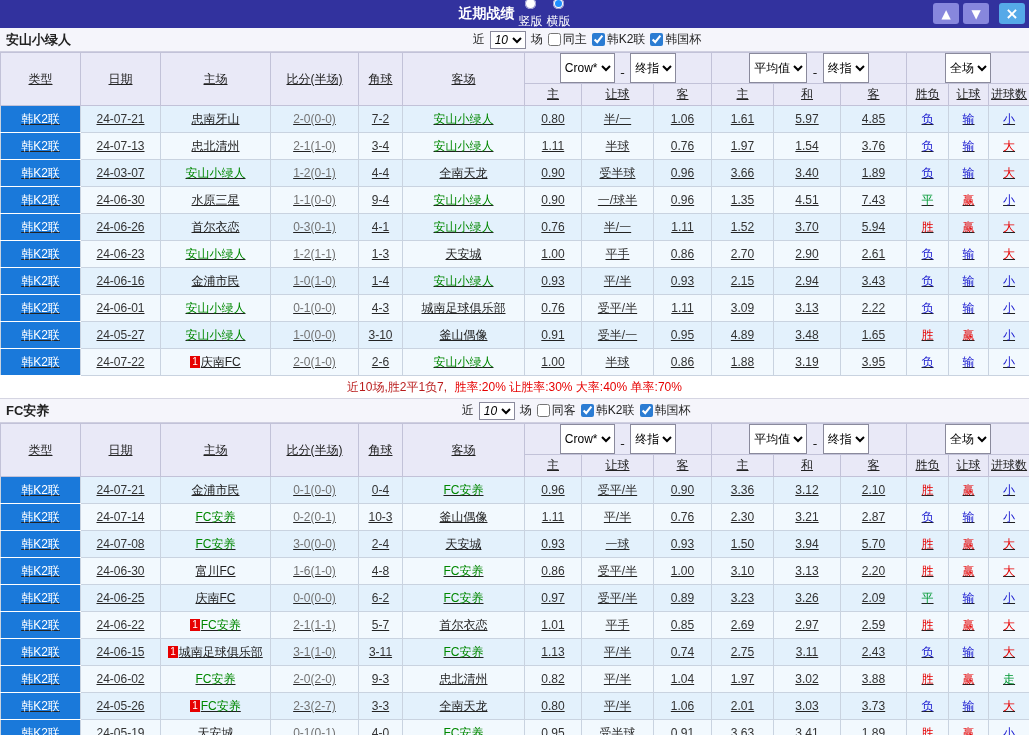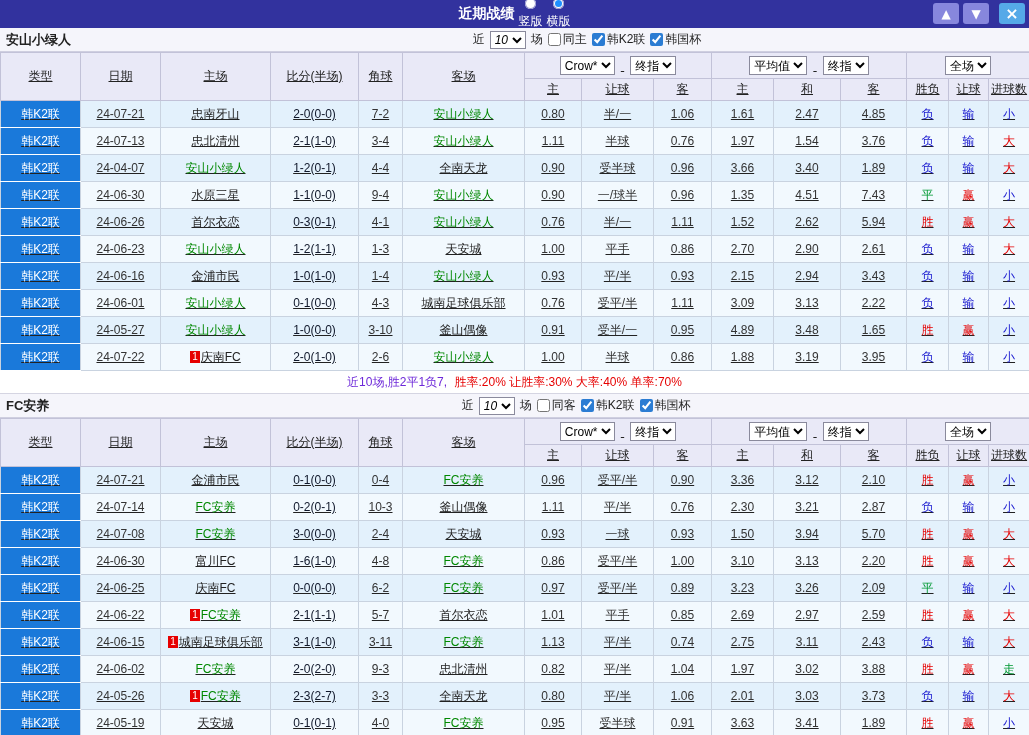--- a/index.html
+++ b/index.html
@@ -56,42 +56,42 @@
     width:1029px;border-collapse:collapse;table-layout:fixed;font-size:12px;text-decoration:underline;
   }
   .stats-table th,.stats-table td{
     border:1px solid #c9d3e0;text-align:center;padding:0;overflow:hidden;
     white-space:nowrap;
   }
   .stats-table thead th{
     background:#e9e9f7;border-color:#c2c2d8;color:#222;font-weight:normal;height:21px;
   }
   .stats-table thead tr.hrow1 th{height:25px;}
-  .sel-cell select{height:19px;font-size:12px;border:1px solid #8a8a9c;background:#fff;margin:0 6px;}
+  .sel-cell select{height:30px;font-size:12px;border:1px solid #8a8a9c;background:#fff;margin:0 6px;}
   .stats-table tbody td{height:26px;}
   .stats-table tbody tr:nth-child(odd) td{background:#e3f1fc;}
   .stats-table tbody tr:nth-child(even) td{background:#f2f9fe;}
   td.league-cell{background:#1a79da !important;color:#fff;border-color:#fff #c9d3e0;}
-  td.score-cell{color:#0f172a;}
+  td.score-cell{color:#737373;}
   td.date-cell,td.corner-cell,td.odds-cell{color:#333;}
   .team-green{color:#008800;}
   .t-red{color:#e60000;}
   .t-green{color:#009933;}
   .t-blue{color:#1515cf;}
   .red-badge{
     display:inline-block;background:#e60000;color:#fff;font-size:10px;
     line-height:12px;height:12px;padding:0 2px;margin-right:1px;vertical-align:1px;
   }
 
   
   .summary{
     height:22px;line-height:22px;text-align:center;background:#fff;
     border-bottom:1px solid #d5d5e2;
   }
-  .sum-black{color:#6d28d9;}
+  .sum-black{color:#b91c1c;}
   .sum-red{color:#e60000;margin-left:4px;}
 </style>
 </head>
 <body>
 
 <div class="window">
 
   <div class="titlebar">
     <div class="titlebar-center">
       <span class="title">近期战绩</span>
@@ -188,21 +188,21 @@
             <td class="league-cell">韩K2联</td>
             <td class="date-cell">24-07-21</td>
             <td class="team-cell"><span>忠南牙山</span></td>
             <td class="score-cell">2-0(0-0)</td>
             <td class="corner-cell">7-2</td>
             <td class="team-cell"><span class="team-green">安山小绿人</span></td>
             <td class="odds-cell">0.80</td>
             <td class="odds-cell">半/一</td>
             <td class="odds-cell">1.06</td>
             <td class="odds-cell">1.61</td>
-            <td class="odds-cell">2.47</td>
+            <td class="odds-cell">5.97</td>
             <td class="odds-cell">4.85</td>
             <td class="result-cell t-blue">负</td>
             <td class="result-cell t-blue">输</td>
             <td class="result-cell t-blue">小</td>
           </tr>
           <tr>
             <td class="league-cell">韩K2联</td>
             <td class="date-cell">24-07-13</td>
             <td class="team-cell"><span>忠北清州</span></td>
             <td class="score-cell">2-1(1-0)</td>
@@ -213,21 +213,21 @@
             <td class="odds-cell">0.76</td>
             <td class="odds-cell">1.97</td>
             <td class="odds-cell">1.54</td>
             <td class="odds-cell">3.76</td>
             <td class="result-cell t-blue">负</td>
             <td class="result-cell t-blue">输</td>
             <td class="result-cell t-red">大</td>
           </tr>
           <tr>
             <td class="league-cell">韩K2联</td>
-            <td class="date-cell">24-04-07</td>
+            <td class="date-cell">24-03-07</td>
             <td class="team-cell"><span class="team-green">安山小绿人</span></td>
             <td class="score-cell">1-2(0-1)</td>
             <td class="corner-cell">4-4</td>
             <td class="team-cell"><span>全南天龙</span></td>
             <td class="odds-cell">0.90</td>
             <td class="odds-cell">受半球</td>
             <td class="odds-cell">0.96</td>
             <td class="odds-cell">3.66</td>
             <td class="odds-cell">3.40</td>
             <td class="odds-cell">1.89</td>
@@ -256,21 +256,21 @@
             <td class="league-cell">韩K2联</td>
             <td class="date-cell">24-06-26</td>
             <td class="team-cell"><span>首尔衣恋</span></td>
             <td class="score-cell">0-3(0-1)</td>
             <td class="corner-cell">4-1</td>
             <td class="team-cell"><span class="team-green">安山小绿人</span></td>
             <td class="odds-cell">0.76</td>
             <td class="odds-cell">半/一</td>
             <td class="odds-cell">1.11</td>
             <td class="odds-cell">1.52</td>
-            <td class="odds-cell">2.62</td>
+            <td class="odds-cell">3.70</td>
             <td class="odds-cell">5.94</td>
             <td class="result-cell t-red">胜</td>
             <td class="result-cell t-red">赢</td>
             <td class="result-cell t-red">大</td>
           </tr>
           <tr>
             <td class="league-cell">韩K2联</td>
             <td class="date-cell">24-06-23</td>
             <td class="team-cell"><span class="team-green">安山小绿人</span></td>
             <td class="score-cell">1-2(1-1)</td>

